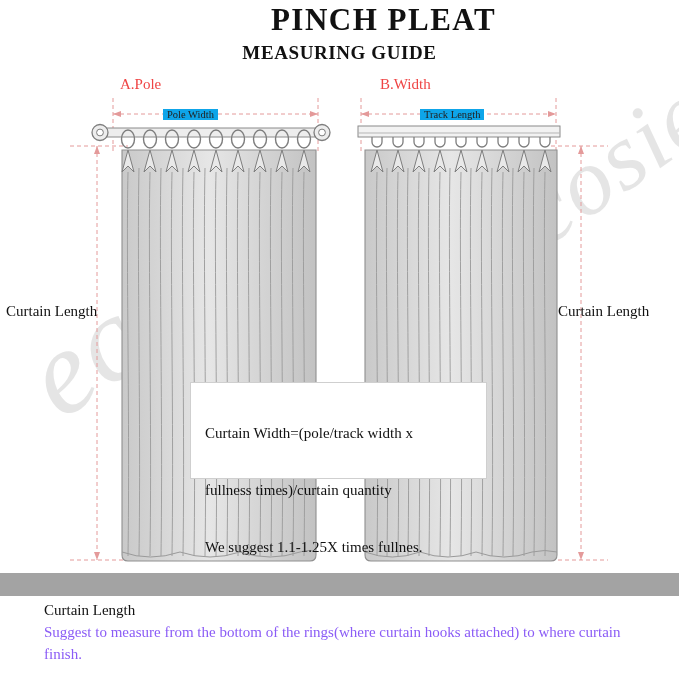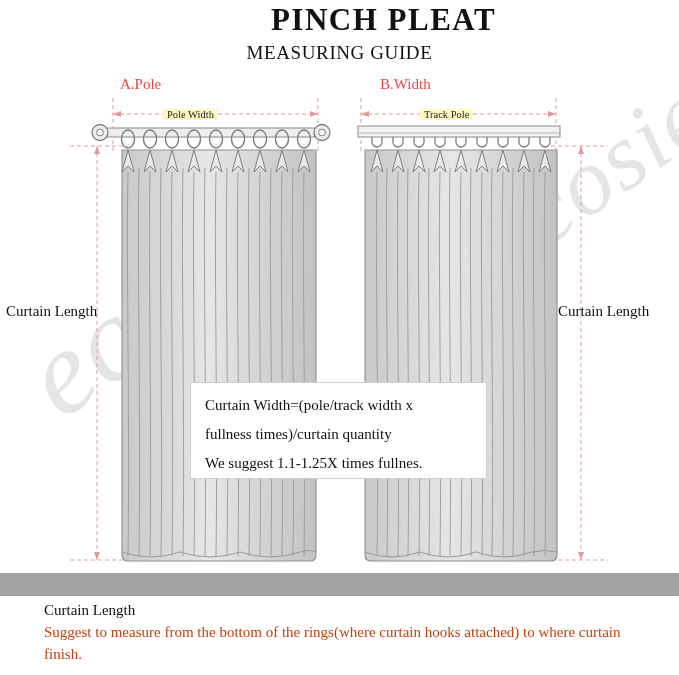--- a/index.html
+++ b/index.html
@@ -33,41 +33,41 @@
     color: #111;
     padding-left: 44px;
   }
   .title-sub {
     position: absolute;
     top: 42px;
     left: 0;
     width: 679px;
     text-align: center;
     font-size: 19px;
-    font-weight: normal;
+    font-weight: bold;
     letter-spacing: 0.6px;
     color: #111;
   }
 
   
   .panel-label {
     position: absolute;
     font-size: 15px;
     color: #ef4444;
     white-space: nowrap;
   }
   #label-pole  { left: 120px; top: 76px; }
   #label-track { left: 380px; top: 76px; }
 
   
   .dim-text {
     position: absolute;
     font-size: 10.5px;
     color: #222;
-    background: #fef9c3;
+    background: #0ea5e9;
     padding: 0 4px;
     white-space: nowrap;
   }
   #dim-pole-w  { left: 163px;  top: 109px; }
   #dim-track-w { left: 420px;  top: 109px; }
 
   .side-label {
     position: absolute;
     font-size: 15px;
     color: #111;
@@ -86,20 +86,21 @@
     background: #ffffff;
     border: 1px solid #cfcfcf;
     box-sizing: border-box;
     padding: 8px 12px 0 14px;
   }
   #formula-box .line {
     font-size: 15px;
     line-height: 29px;
     color: #111;
     white-space: nowrap;
+    margin-top: 28px;
   }
 
   
   #note-bar {
     position: absolute;
     left: 0;
     top: 573px;
     width: 679px;
     height: 23px;
     background: #a3a3a3;
@@ -114,21 +115,21 @@
     padding: 3px 22px 0 44px;
     box-sizing: border-box;
   }
   #note-title {
     font-size: 15px;
     color: #111;
     line-height: 22px;
   }
   #note-text {
     font-size: 15px;
-    color: #c2410c;
+    color: #8b5cf6;
     line-height: 22px;
   }
 
   
   .watermark {
     position: absolute;
     font-family: "Liberation Serif", serif;
     font-style: italic;
     color: rgba(170,170,170,0.30);
     pointer-events: none;
@@ -303,21 +304,21 @@
       <path d="M492,168 C490,260 494,420 492,556"></path>
       <path d="M503,172 C501,260 505,420 503,556"></path>
       <path d="M513,168 C511,260 515,420 513,556"></path>
       <path d="M524,172 C522,260 526,420 524,556"></path>
       <path d="M534,168 C532,260 536,420 534,556"></path>
       <path d="M545,172 C543,260 547,420 545,556"></path>
     </g>
   </svg>
 
   <div class="dim-text" id="dim-pole-w">Pole Width</div>
-  <div class="dim-text" id="dim-track-w">Track Pole</div>
+  <div class="dim-text" id="dim-track-w">Track Length</div>
 
   <div class="side-label" id="len-left">Curtain Length</div>
   <div class="side-label" id="len-right">Curtain Length</div>
 
   <div id="formula-box">
     <div class="line">Curtain Width=(pole/track width x</div>
     <div class="line">fullness times)/curtain quantity</div>
     <div class="line">We suggest 1.1-1.25X times fullnes.</div>
   </div>
 

